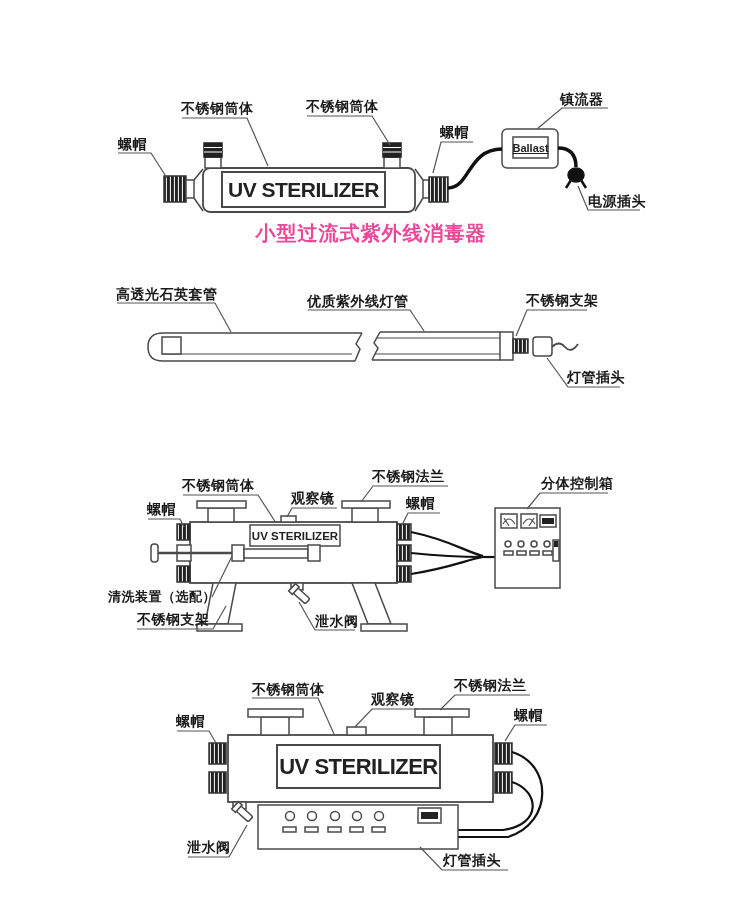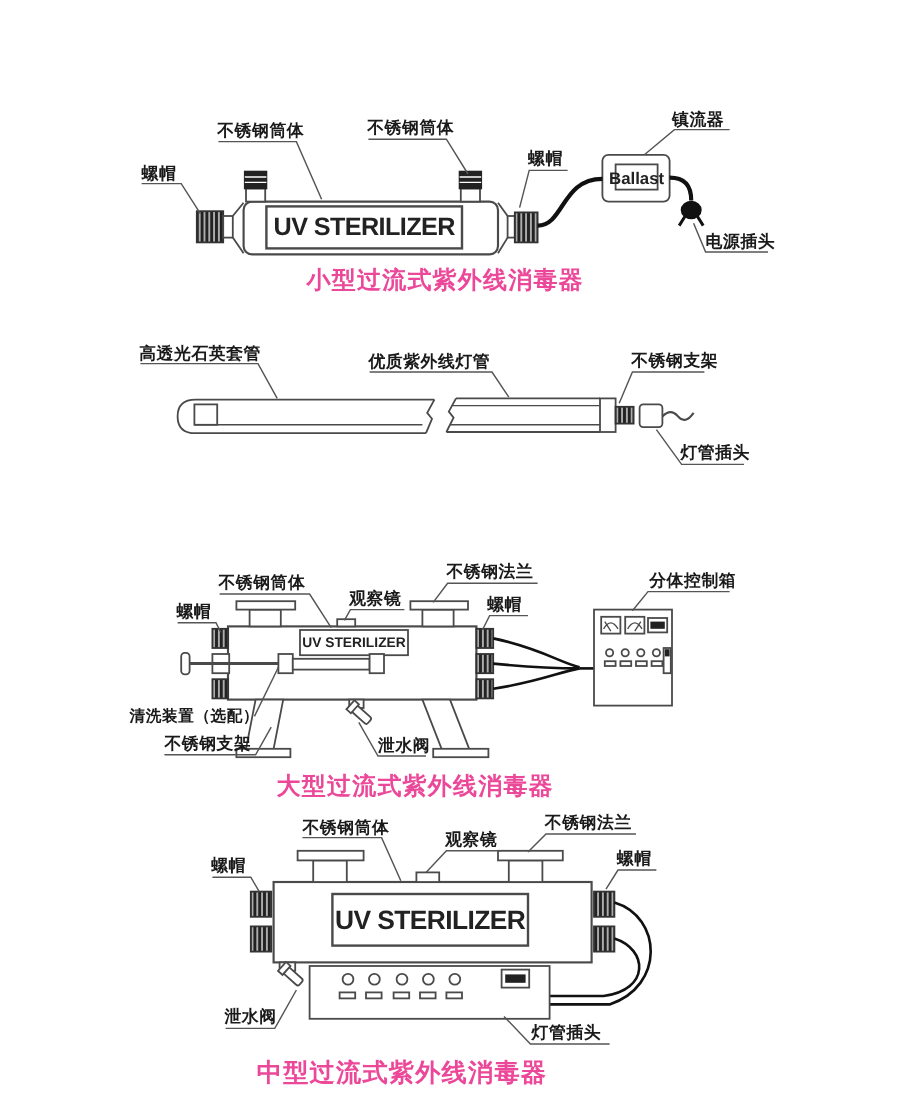--- a/index.html
+++ b/index.html
@@ -18,21 +18,21 @@
     position:absolute;transform:translateX(-50%);white-space:nowrap;
     font-weight:bold;font-size:20px;color:#ec4899;letter-spacing:1px;
   }
   .devtext{
     position:absolute;display:flex;align-items:center;justify-content:center;
     font-weight:bold;color:#222;white-space:nowrap;
   }
   .uv-small{left:222px;top:172px;width:163px;height:35px;font-size:21px;letter-spacing:-.5px;}
   .uv-large{left:250px;top:525px;width:90px;height:21px;font-size:11.5px;letter-spacing:0;}
   .uv-medium{left:277px;top:745px;width:163px;height:43px;font-size:22px;letter-spacing:-.5px;}
-  .ballast-text{left:513px;top:137px;width:35px;height:21px;font-size:14px;letter-spacing:0;}
+  .ballast-text{left:513px;top:137px;width:35px;height:21px;font-size:11px;letter-spacing:0;text-decoration:underline;}
 </style>
 </head>
 <body>
 
 <div class="stage">
 
 <svg class="art" width="750" height="920" viewBox="0 0 750 920">
   <defs>
     <pattern id="hatch" width="4" height="6" patternUnits="userSpaceOnUse">
       <rect width="4" height="6" fill="#222"></rect>
@@ -272,25 +272,23 @@
   <div class="lbl" style="left:147px;top:501px">螺帽</div>
   <div class="lbl" style="left:182px;top:477px">不锈钢筒体</div>
   <div class="lbl" style="left:291px;top:490px">观察镜</div>
   <div class="lbl" style="left:372px;top:468px">不锈钢法兰</div>
   <div class="lbl" style="left:406px;top:495px">螺帽</div>
   <div class="lbl" style="left:541px;top:475px">分体控制箱</div>
   <div class="lbl small13" style="left:108px;top:588px">清洗装置（选配）</div>
   <div class="lbl" style="left:137px;top:611px">不锈钢支架</div>
   <div class="lbl" style="left:315px;top:613px">泄水阀</div>
   <div class="devtext uv-large">UV STERILIZER</div>
-  <div class="caption" style="left:346px;top:642px">大型过流式紫外线消毒器</div>
 
   <div class="lbl" style="left:176px;top:713px">螺帽</div>
   <div class="lbl" style="left:252px;top:681px">不锈钢筒体</div>
   <div class="lbl" style="left:371px;top:691px">观察镜</div>
   <div class="lbl" style="left:454px;top:677px">不锈钢法兰</div>
   <div class="lbl" style="left:514px;top:707px">螺帽</div>
   <div class="lbl" style="left:187px;top:839px">泄水阀</div>
   <div class="lbl" style="left:443px;top:852px">灯管插头</div>
   <div class="devtext uv-medium">UV STERILIZER</div>
-  <div class="caption" style="left:335px;top:880px;font-size:21px">中型过流式紫外线消毒器</div>
 
 </div>
 
 </body></html>

